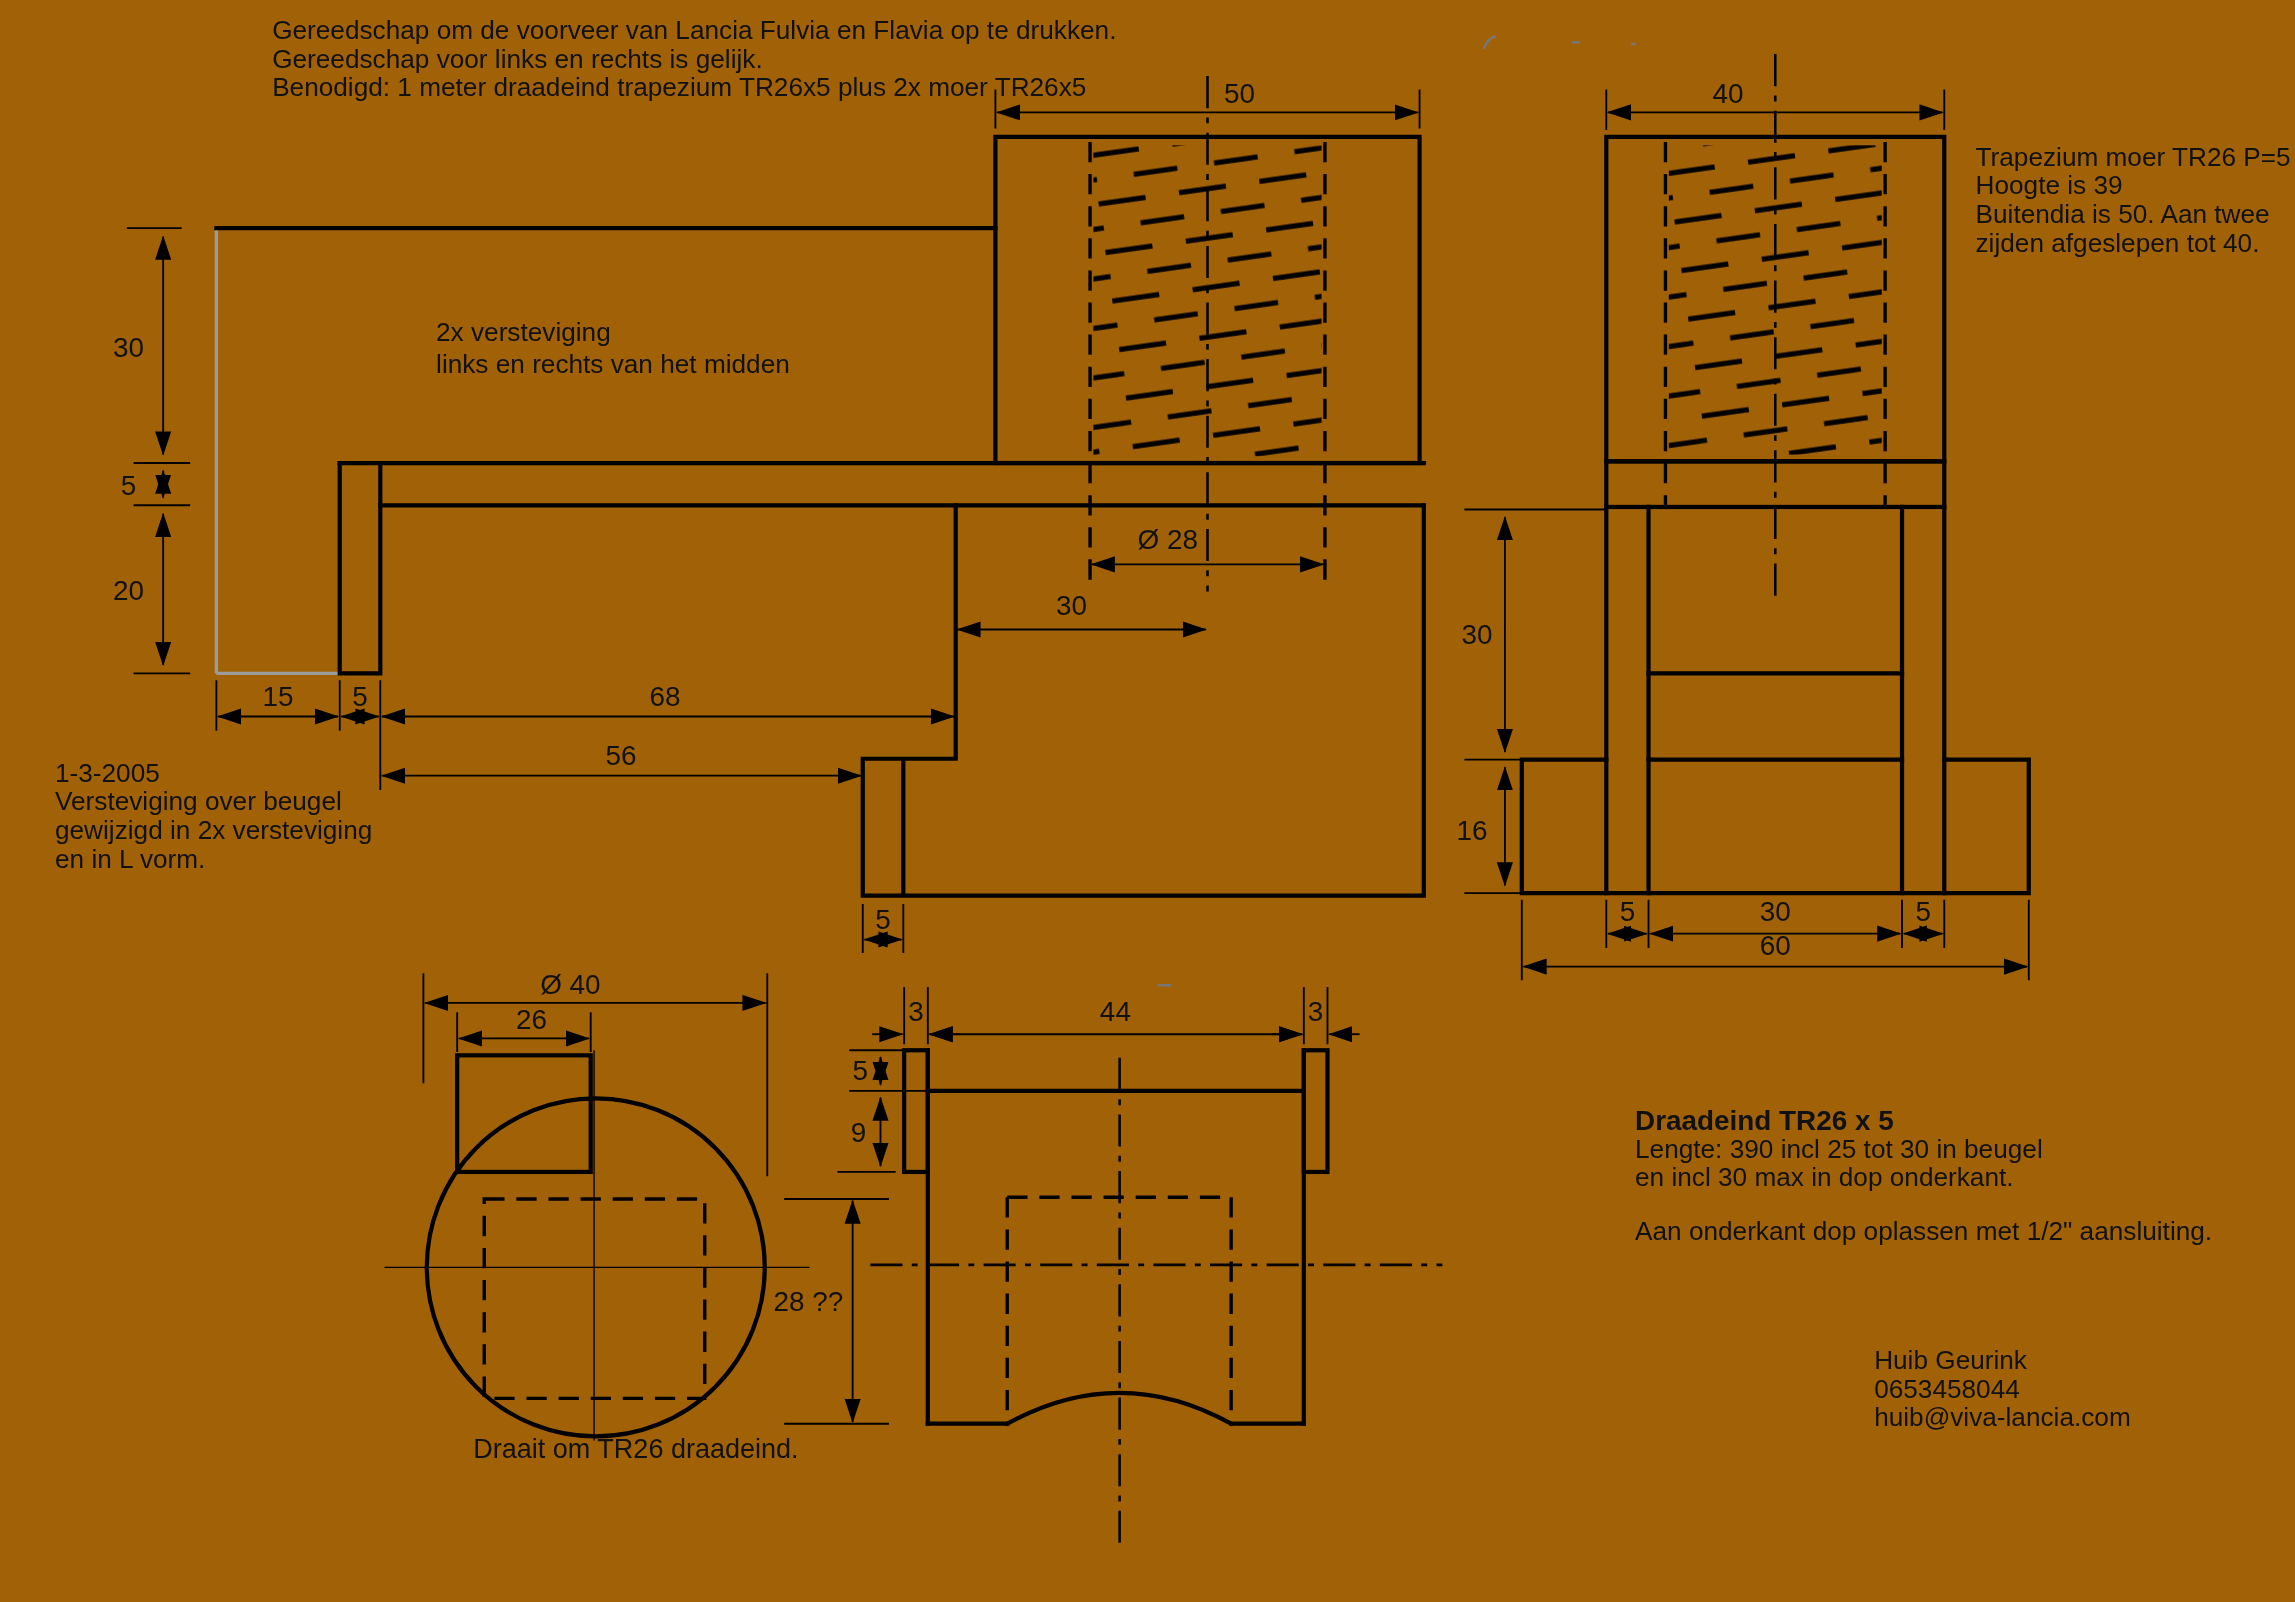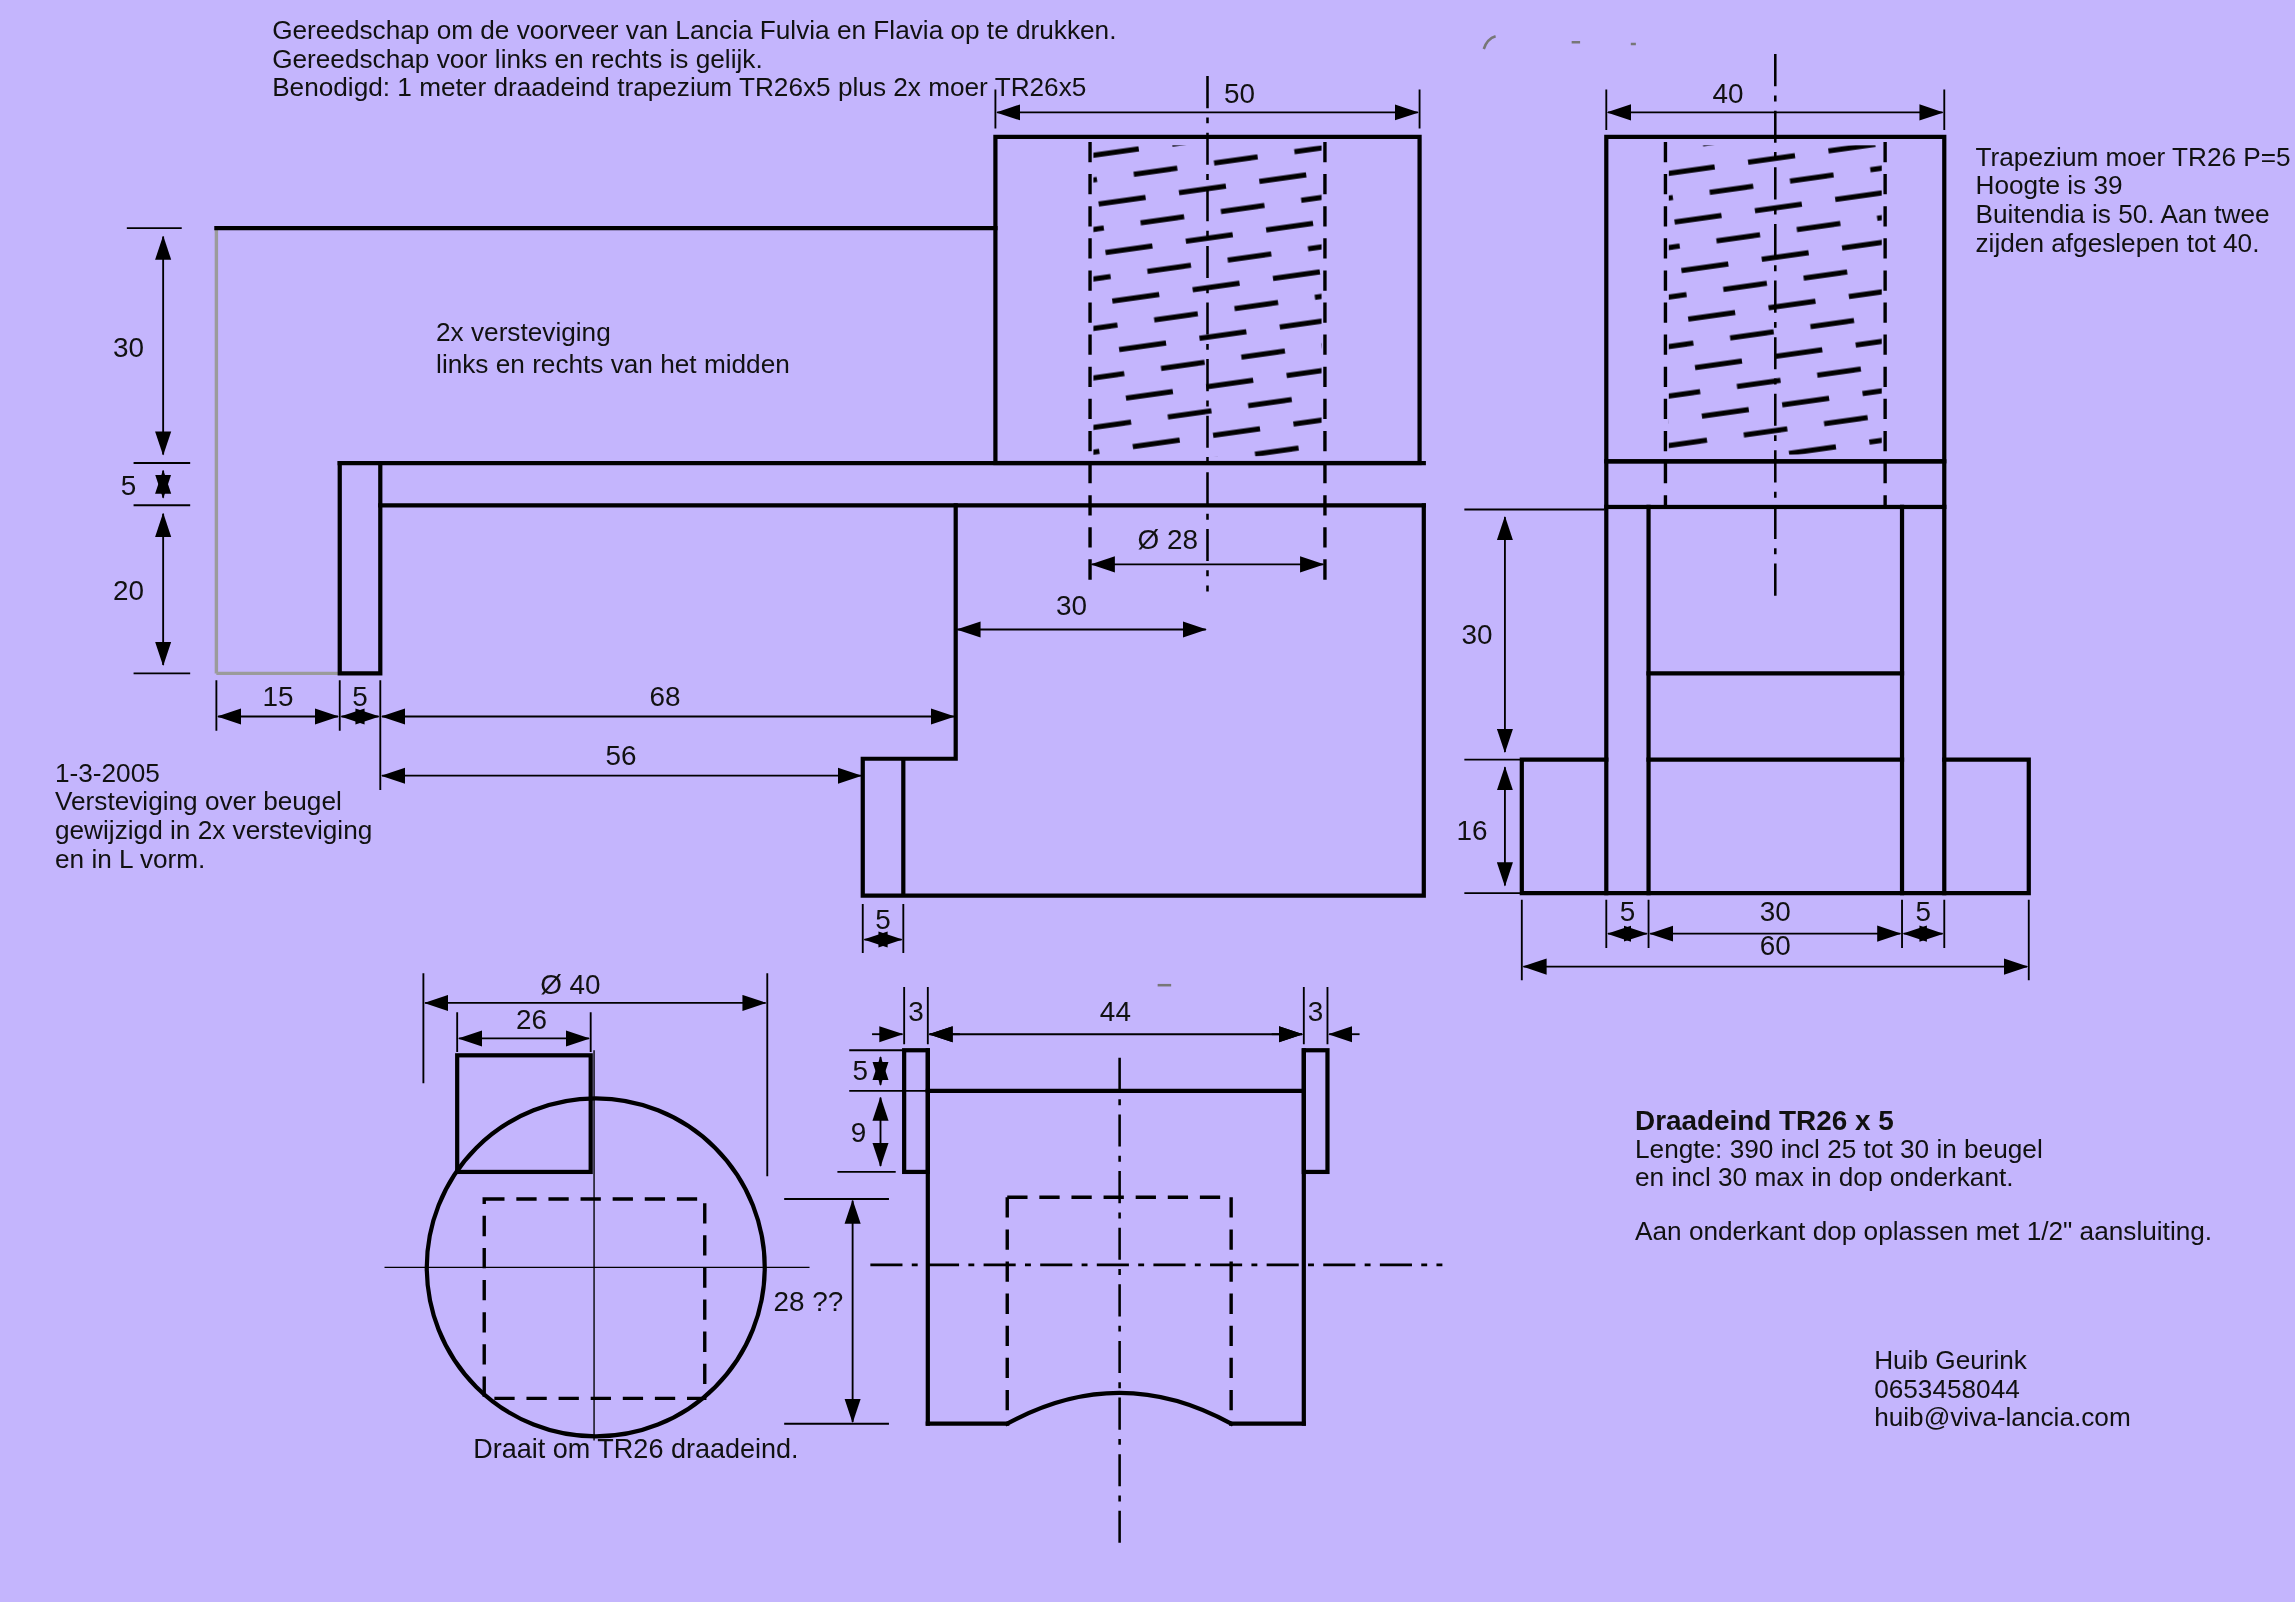--- a/index.html
+++ b/index.html
@@ -1,16 +1,16 @@
 <!DOCTYPE html>
 <html style="font-size:13.5px"><head>
 <meta charset="utf-8">
 <style>
   html,body{margin:0;padding:0;background:#e8e8e8;}
-  .sheet{width:2295px;height:1602px;background:#c4b5fd;position:relative;margin:0 auto;}
+  .sheet{width:2295px;height:1602px;background:#a16207;position:relative;margin:0 auto;}
   svg{display:block;width:2295px;height:1602px;}
   .t{font-family:"Liberation Sans","DejaVu Sans",sans-serif;fill:#111;}
   .dim{font-size:33px;}
   .note{font-size:31px;}
   .cap{font-size:32px;}
   .b{font-weight:bold;font-size:33px;}
   .ln{stroke:#000;stroke-width:5;fill:none;stroke-linecap:square;}
   .thin{stroke:#000;stroke-width:2.2;fill:none;}
   .gray{stroke:#9b9b9b;stroke-width:4;fill:none;}
   .dash{stroke:#000;stroke-width:4;fill:none;stroke-dasharray:24 14;}

